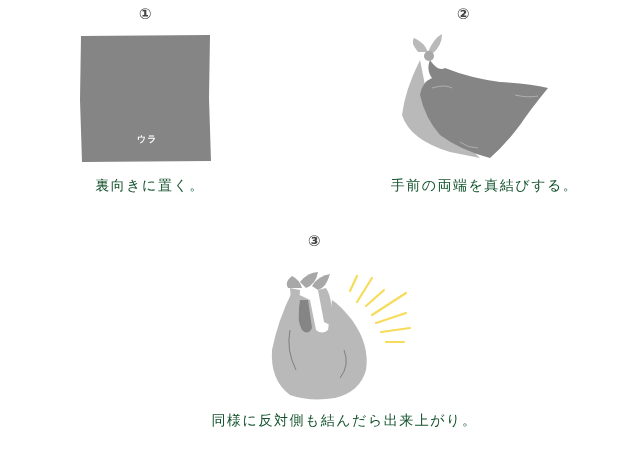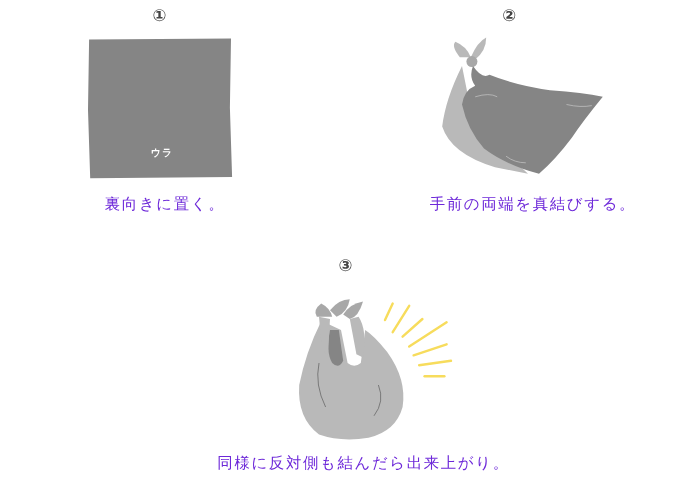--- a/index.html
+++ b/index.html
@@ -1,18 +1,18 @@
 <!DOCTYPE html>
 <html><head>
 <meta charset="utf-8">
 <style>
   html,body{margin:0;padding:0;background:#fff;}
   body{width:620px;height:450px;position:relative;overflow:hidden;font-family:"DejaVu Sans","Liberation Sans",sans-serif;color:#444;}
   .num{position:absolute;font-size:15px;font-weight:bold;color:#444;text-align:center;width:30px;}
-  .cap{position:absolute;font-size:14px;color:#6d28d9;letter-spacing:1.5px;white-space:nowrap;text-align:center;}
+  .cap{position:absolute;font-size:14px;color:#14532d;letter-spacing:1.5px;white-space:nowrap;text-align:center;}
   .ura{position:absolute;font-size:9px;color:#fff;letter-spacing:1px;}
   svg{position:absolute;left:0;top:0;}
 </style>
 </head>
 <body>
 
 <div>
   <div class="num" style="left:130px;top:5px;">①</div>
   <svg width="620" height="450">
     <path d="M81,36 L210,35 L209,98 L211,161 L82,162 L80,100 Z" fill="#858585"></path>
@@ -60,14 +60,14 @@
     <g stroke="#f7dc5c" stroke-width="2.2" stroke-linecap="round">
       <line x1="350" y1="291" x2="357" y2="276"></line>
       <line x1="357" y1="302" x2="372" y2="278"></line>
       <line x1="366" y1="306" x2="384" y2="290"></line>
       <line x1="372" y1="315" x2="406" y2="293"></line>
       <line x1="376" y1="323" x2="406" y2="313"></line>
       <line x1="381" y1="332" x2="410" y2="328"></line>
       <line x1="386" y1="342" x2="404" y2="342"></line>
     </g>
   </svg>
-  <div class="cap" style="left:188px;top:412px;width:285px;">同様に反対側も結んだら出来上がり。</div>
+  <div class="cap" style="left:202px;top:412px;width:285px;">同様に反対側も結んだら出来上がり。</div>
 </div>
 
 </body></html>

